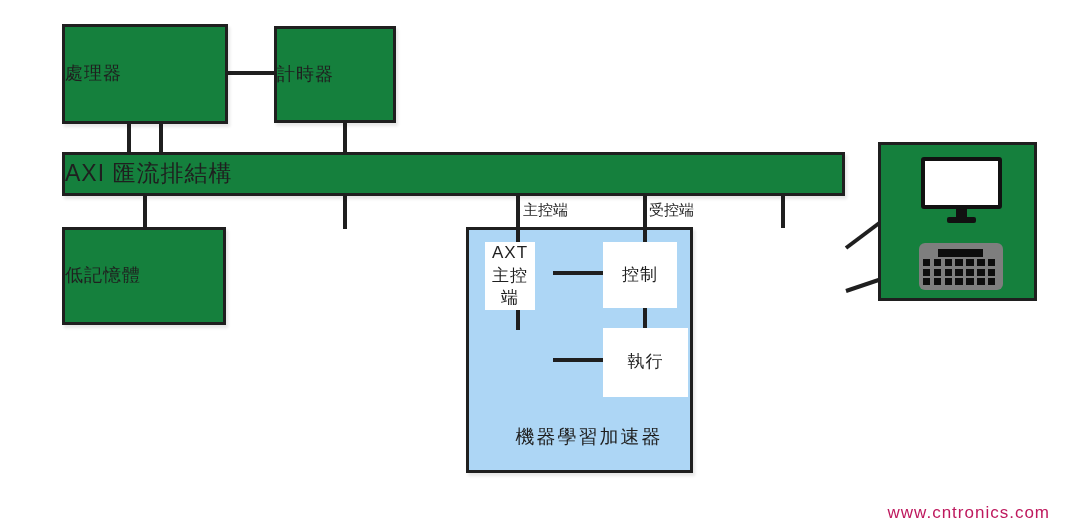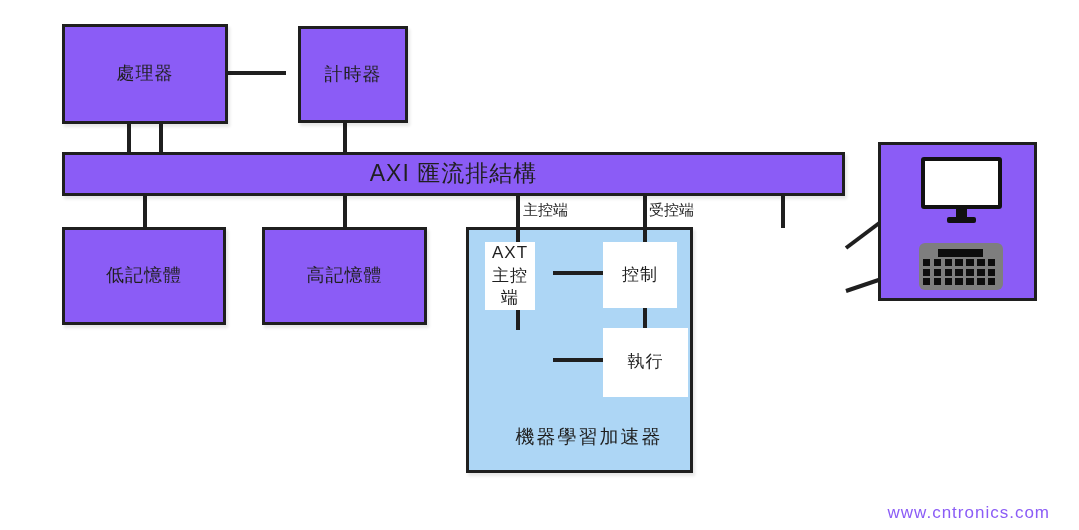--- a/index.html
+++ b/index.html
@@ -1,22 +1,22 @@
 <!DOCTYPE html>
 <html><head>
 <meta charset="utf-8">
 <style>
   html,body{margin:0;padding:0;background:#ffffff;}
   .canvas{
     position:relative;width:1079px;height:530px;background:#ffffff;overflow:hidden;
     font-family:"Liberation Sans","DejaVu Sans",sans-serif;color:#1f1f1f;
   }
   .box{
-    position:absolute;box-sizing:border-box;background:#8b5cf6;
-    border:3px solid #1f1f1f;display:flex;align-items:center;justify-content:center;
+    position:absolute;box-sizing:border-box;background:#15803d;
+    border:3px solid #1f1f1f;display:flex;align-items:center;
     box-shadow:2px 3px 3px rgba(0,0,0,0.10);z-index:3;
   }
   .box .lbl{font-size:18px;letter-spacing:1px;text-align:center;line-height:1.3;}
   .bus .lbl{font-size:23px;}
   .blue{
     position:absolute;box-sizing:border-box;border:3px solid #1f1f1f;
     box-shadow:2px 3px 3px rgba(0,0,0,0.10);z-index:0;
   }
   .inner{
     position:absolute;box-sizing:border-box;background:#ffffff;border:none;
@@ -66,35 +66,32 @@
 
   <svg class="links" width="1079" height="530">
     <line x1="846" y1="248" x2="922" y2="191" stroke="#1f1f1f" stroke-width="4"></line>
     <line x1="846" y1="291" x2="920" y2="266" stroke="#1f1f1f" stroke-width="4"></line>
   </svg>
 
   <div class="box" style="left:62px;top:24px;width:166px;height:100px">
     <span class="lbl">處理器</span>
   </div>
 
-  <div class="box" style="left:298px;top:26px;width:110px;height:97px">
+  <div class="box" style="left:274px;top:26px;width:122px;height:97px">
     <span class="lbl">計時器</span>
   </div>
 
   <div class="box bus" style="left:62px;top:152px;width:783px;height:44px">
     <span class="lbl">AXI 匯流排結構</span>
   </div>
 
   <div class="box" style="left:62px;top:227px;width:164px;height:98px">
     <span class="lbl">低記憶體</span>
   </div>
 
-  <div class="box" style="left:262px;top:227px;width:165px;height:98px">
-    <span class="lbl">高記憶體</span>
-  </div>
 
   <div class="portlabel" style="left:523px;top:201px">主控端</div>
   <div class="portlabel" style="left:649px;top:201px">受控端</div>
 
   <div class="blue" style="left: 466px; top: 227px; width: 227px; height: 246px; background: rgb(173, 214, 245);"></div>
 
   <div class="box inner" style="left:485px;top:242px;width:50px;height:68px">
     <span class="lbl"><span>AXT</span><br><span>主控端</span></span>
   </div>
 
@@ -112,15 +109,15 @@
 
   <div class="box" style="left:878px;top:142px;width:159px;height:159px;box-shadow:none"></div>
   <div class="mon-screen"></div>
   <div class="mon-stem"></div>
   <div class="mon-base"></div>
   <div class="kbd">
     <div class="kbd-bar"></div>
     <div class="kbd-keys"></div>
   </div>
 
-  <div class="watermark" style="color: #8b5cf6;">www.cntronics.com</div>
+  <div class="watermark" style="color: #be185d;">www.cntronics.com</div>
 
 </div>
 
 </body></html>

